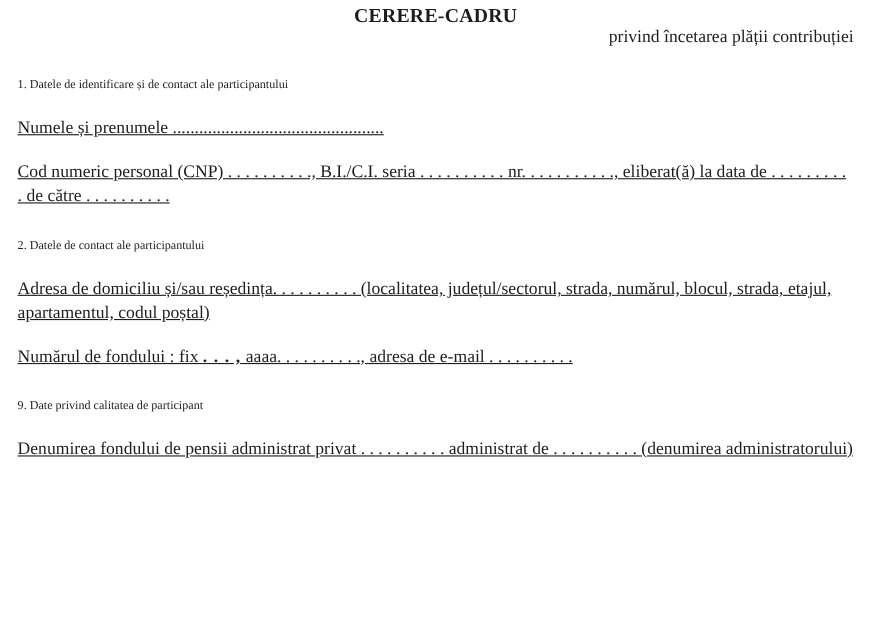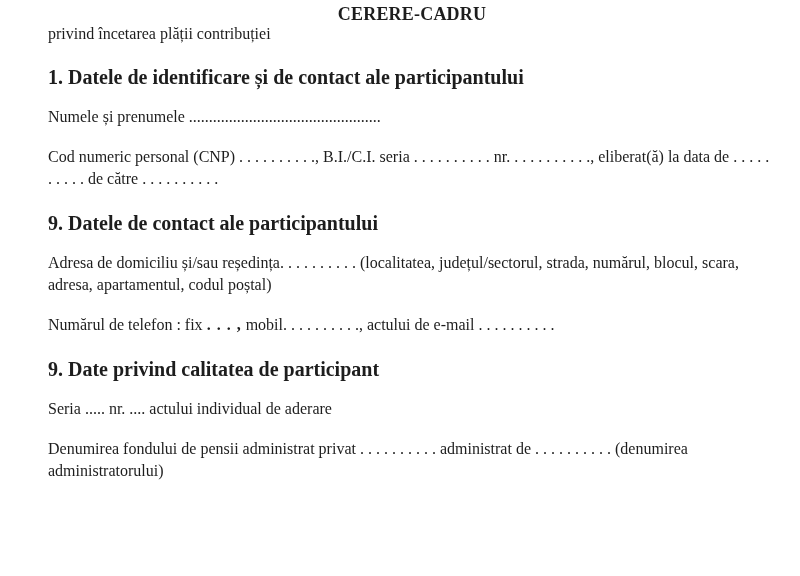--- a/index.html
+++ b/index.html
@@ -13,44 +13,45 @@
     overflow: hidden;
     color: #1d1d1d;
     font-family: "Liberation Serif", "DejaVu Serif", serif;
     font-size: 16px;
     -webkit-font-smoothing: antialiased;
   }
   .page {
     box-sizing: border-box;
     width: 800px;
     height: 576px;
-    padding: 4px 24px 0 48px;
+    padding: 4px 24px 0 16px;
     background: #ffffff;
   }
   .doc-title {
     text-align: center;
     font-weight: bold;
     font-size: 18px;
     line-height: 20px;
     letter-spacing: 0.2px;
   }
   .doc-subtitle {
-    text-align: left;
+    text-align: right;
     font-size: 16px;
     line-height: 20px;
   }
   .section-heading {
-    font-size: 20px;
-    font-weight: bold;
+    font-size: 11px;
+    font-weight: normal;
     margin: 22px 0 0 0;
     line-height: 22px;
   }
   .para {
     margin: 18px 0 0 0;
     line-height: 22px;
+    text-decoration: underline;
   }
   .bold-dots {
     font-weight: bold;
     letter-spacing: 1px;
   }
 </style>
 </head>
 <body>
 
 <div class="page">
@@ -59,26 +60,25 @@
 
   <div class="doc-subtitle">privind încetarea plății contribuției</div>
 
   <div class="section-heading">1. Datele de identificare și de contact ale participantului</div>
 
   <p class="para">Numele și prenumele ................................................</p>
 
   <p class="para">Cod numeric personal (CNP) . . . . . . . . . ., B.I./C.I. seria . . . . . . . . . . nr. . . . . . . . . . ., eliberat(ă) la data de . . . . . . . . . . de către . . . . . . . . . .</p>
 
 
-  <div class="section-heading">9. Datele de contact ale participantului</div>
+  <div class="section-heading">2. Datele de contact ale participantului</div>
 
-  <p class="para">Adresa de domiciliu și/sau reședința. . . . . . . . . . (localitatea, județul/sectorul, strada, numărul, blocul, scara, adresa, apartamentul, codul poștal)</p>
+  <p class="para">Adresa de domiciliu și/sau reședința. . . . . . . . . . (localitatea, județul/sectorul, strada, numărul, blocul, strada, etajul, apartamentul, codul poștal)</p>
 
 
-  <p class="para"><span>Numărul de telefon : fix </span><span class="bold-dots">. . . ,</span><span> mobil. . . . . . . . . ., actului de e-mail . . . . . . . . . .</span></p>
+  <p class="para"><span>Numărul de fondului : fix </span><span class="bold-dots">. . . ,</span><span> aaaa. . . . . . . . . ., adresa de e-mail . . . . . . . . . .</span></p>
 
   <div class="section-heading">9. Date privind calitatea de participant</div>
 
-  <p class="para">Seria ..... nr. .... actului individual de aderare</p>
 
   <p class="para">Denumirea fondului de pensii administrat privat . . . . . . . . . . administrat de . . . . . . . . . . (denumirea administratorului)</p>
 
 </div>
 
 </body></html>

